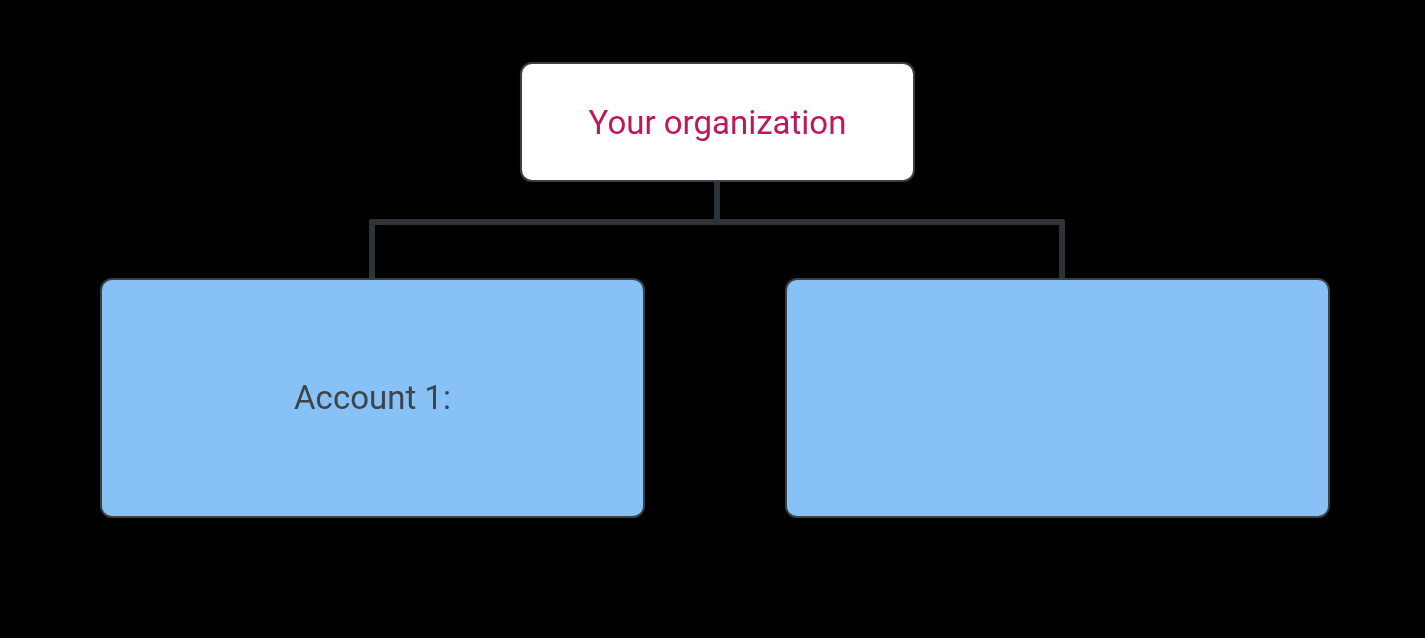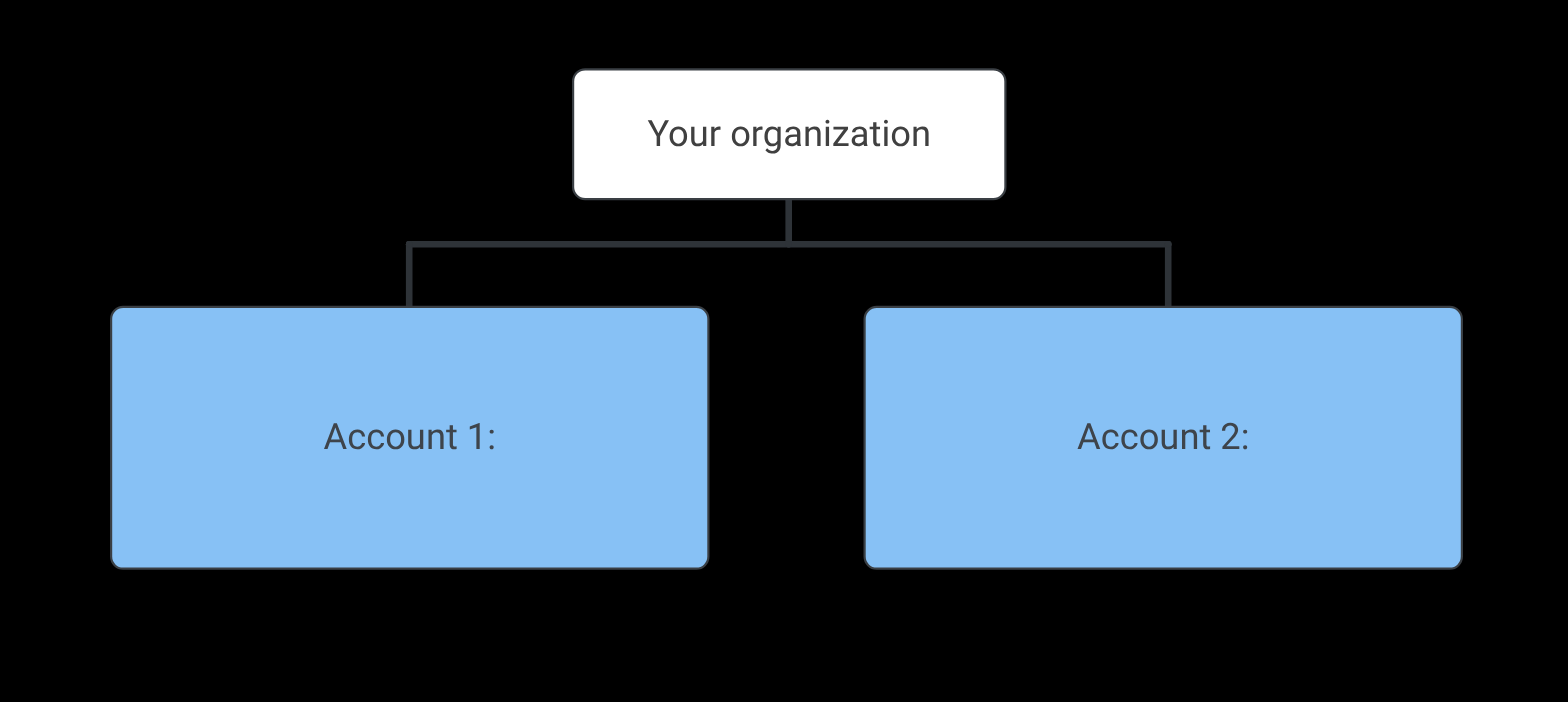--- a/index.html
+++ b/index.html
@@ -28,21 +28,21 @@
       height: 120px;
       background: #ffffff;
       border: 2px solid #3a3f44;
       border-radius: 12px;
       display: flex;
       align-items: center;
       justify-content: center;
     }
     .root-node-text {
       font-size: 33px;
-      color: #404040;
+      color: #be185d;
       font-weight: 400;
     }
     .child-node {
       position: absolute;
       top: 278px;
       width: 545px;
       height: 240px;
       background: #87c1f5;
       border: 2px solid #3a3f44;
       border-radius: 12px;
@@ -95,16 +95,15 @@
 
   <div class="root-node">
     <span class="root-node-text">Your organization</span>
   </div>
 
   <div class="child-node child-left">
     <span class="child-line">Account 1:</span>
   </div>
 
   <div class="child-node child-right">
-    <span class="child-line">Account 2:</span>
   </div>
 
 </div>
 
 </body></html>

